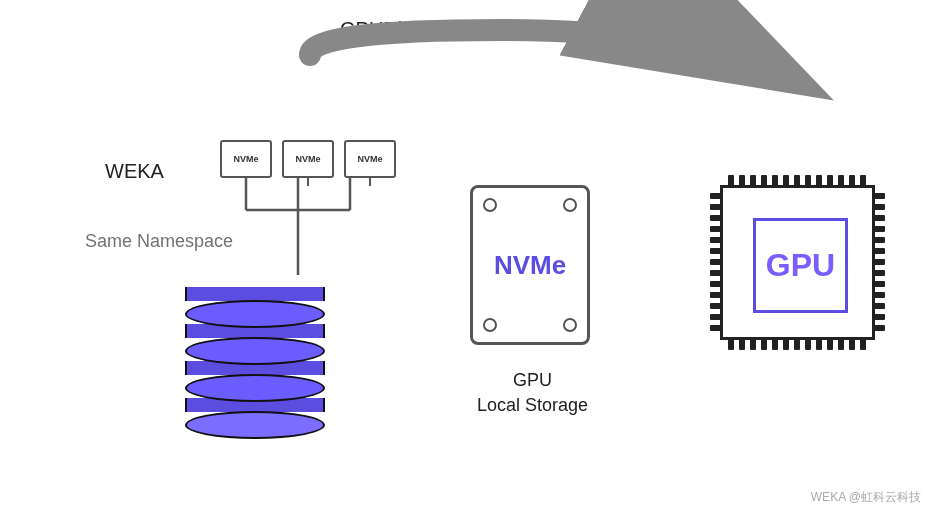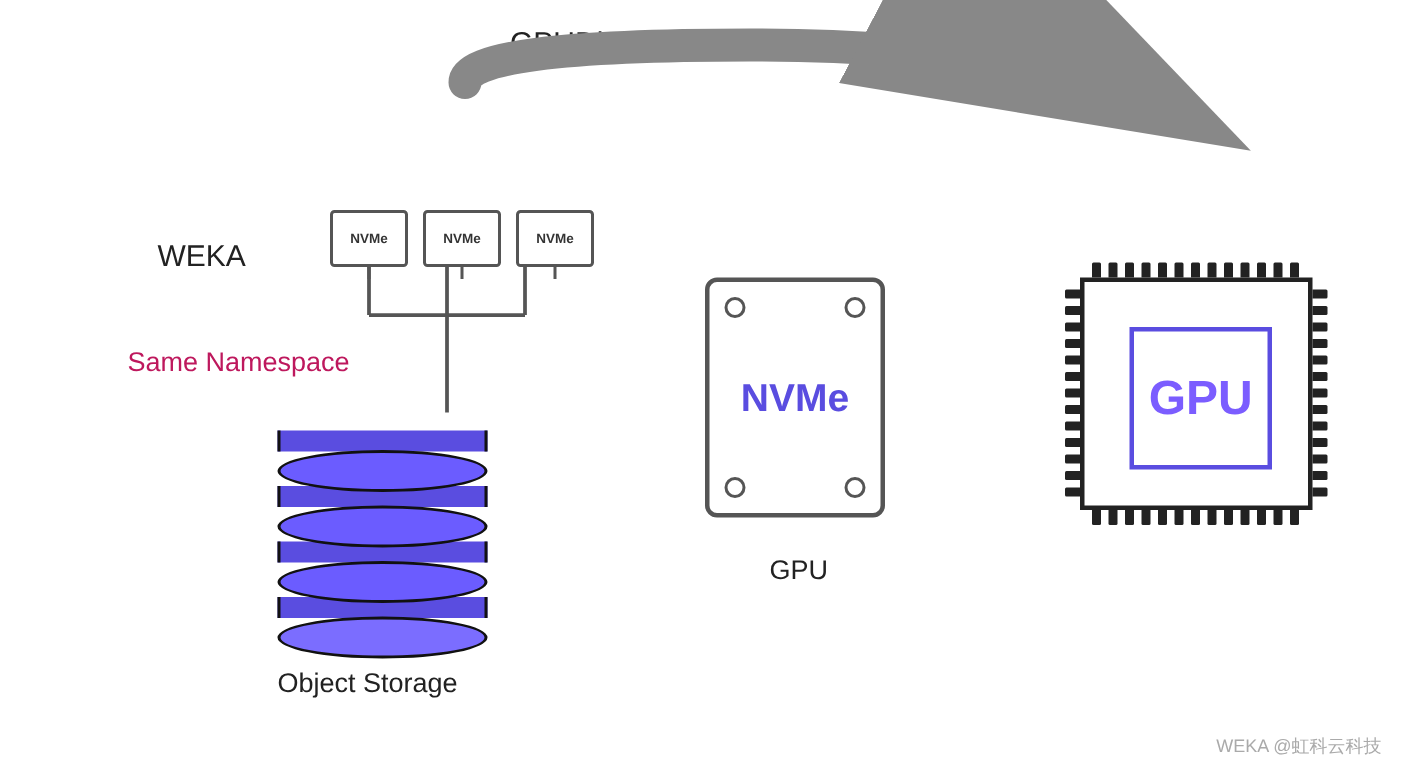--- a/index.html
+++ b/index.html
@@ -48,21 +48,21 @@
       color: #222;
       margin-top: 12px;
     }
 
     
     .namespace-label {
       position: absolute;
       top: 230px;
       left: 85px;
       font-size: 18px;
-      color: #be185d;
+      color: #737373;
       text-align: right;
       line-height: 1.3;
     }
 
     
     .nvme-chips {
       position: absolute;
       top: 140px;
       left: 220px;
       display: flex;
@@ -233,32 +233,32 @@
     <div style="position:relative;width:140px;margin-top:-26px;">
       <div style="width:140px;height:14px;background:#5a4de0;border-left:2.5px solid #111;border-right:2.5px solid #111;margin-top:22px;"></div>
       <div style="width:140px;height:28px;background:#6b5cff;border-radius:50%;border:2.5px solid #111;margin-top:-1px;position:relative;z-index:3;"></div>
     </div>
     <div style="position:relative;width:140px;margin-top:-26px;">
       <div style="width:140px;height:14px;background:#5a4de0;border-left:2.5px solid #111;border-right:2.5px solid #111;margin-top:22px;"></div>
       <div style="width:140px;height:28px;background:#7b6dff;border-radius:50%;border:2.5px solid #111;margin-top:-1px;position:relative;z-index:4;"></div>
     </div>
   </div>
 
-  <div class="object-storage-label">Object Storage</div>
 
   <div style="position:absolute;top:185px;left:470px;width:120px;height:160px;background:#fff;border:3px solid #555;border-radius:8px;display:flex;align-items:center;justify-content:center;">
     <div class="nvme-card-corner tl"></div>
     <div class="nvme-card-corner tr"></div>
     <div class="nvme-card-corner bl"></div>
     <div class="nvme-card-corner br"></div>
     <span style="font-size:26px;font-weight:bold;color:#5a4de0;">NVMe</span>
   </div>
 
   <div class="gpu-local-label">
     <span style="display:block;">GPU</span>
+    <span style="display:block;">Local Storage</span>
   </div>
 
   <div class="gpu-wrapper">
 
     <div style="position:absolute;top:0;left:18px;display:flex;gap:5px;">
       <div style="width:6px;height:12px;background:#222;border-radius:1px;"></div>
       <div style="width:6px;height:12px;background:#222;border-radius:1px;"></div>
       <div style="width:6px;height:12px;background:#222;border-radius:1px;"></div>
       <div style="width:6px;height:12px;background:#222;border-radius:1px;"></div>
       <div style="width:6px;height:12px;background:#222;border-radius:1px;"></div>

